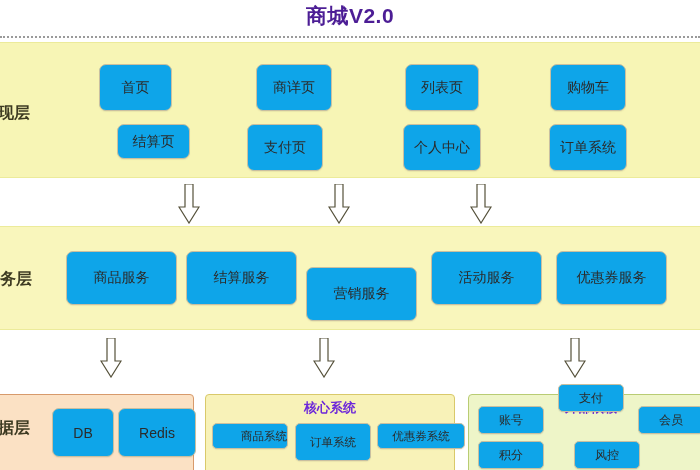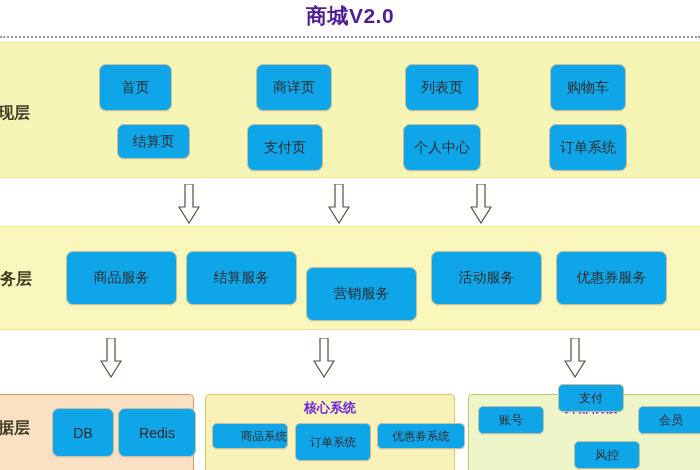--- a/index.html
+++ b/index.html
@@ -142,15 +142,16 @@
   <div class="node tiny" style="left:212px;top:423px;width:76px;height:26px;padding-left:28px;">商品系统</div>
   <div class="node tiny" style="left:295px;top:423px;width:76px;height:38px;">订单系统</div>
   <div class="node tiny" style="left:377px;top:423px;width:88px;height:26px;">优惠券系统</div>
 
   <div class="panel panel-ext">
     <div class="panel-title">外部依赖</div>
   </div>
   <div class="node small" style="left:478px;top:406px;width:66px;height:28px;">账号</div>
   <div class="node small" style="left:558px;top:384px;width:66px;height:28px;">支付</div>
   <div class="node small" style="left:638px;top:406px;width:66px;height:28px;">会员</div>
+  <div class="node small" style="left:478px;top:441px;width:66px;height:28px;">积分</div>
   <div class="node small" style="left:574px;top:441px;width:66px;height:28px;">风控</div>
 
 </div>
 
 </body></html>

